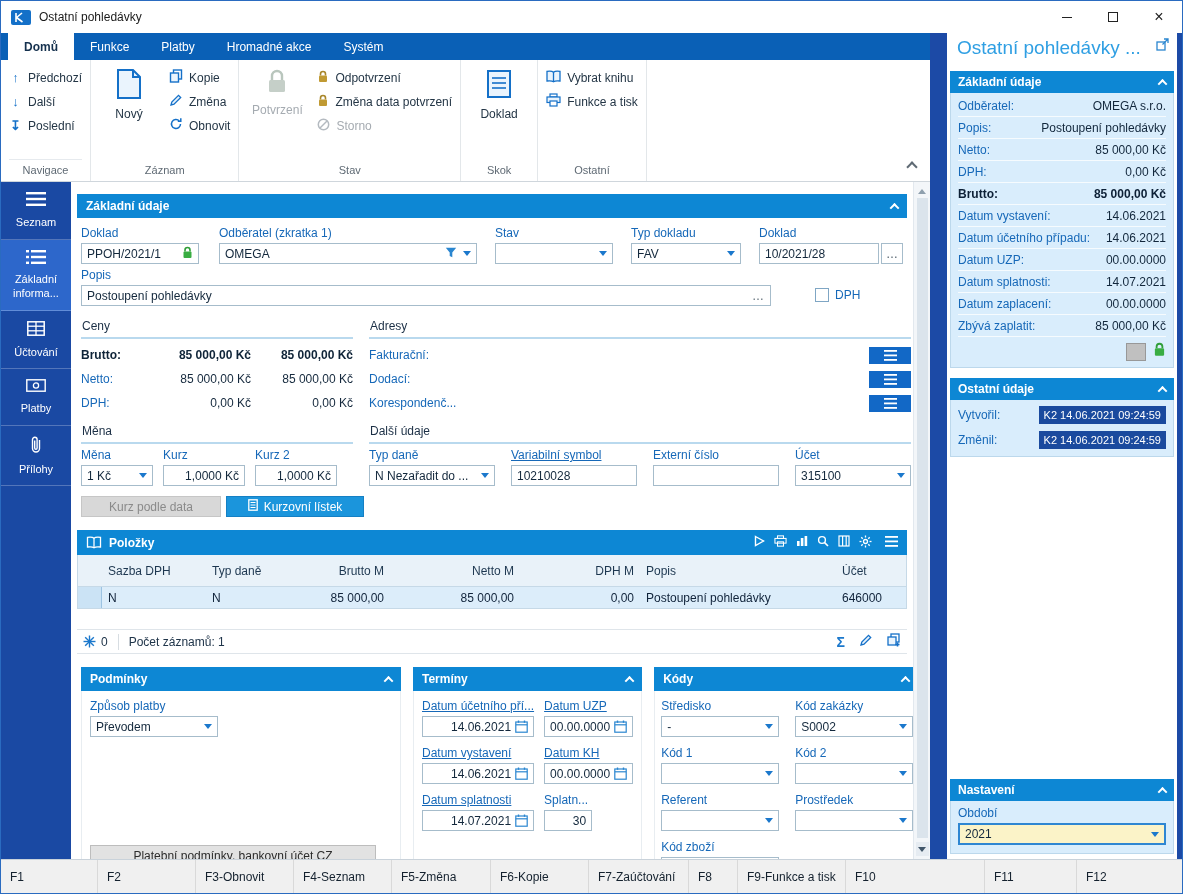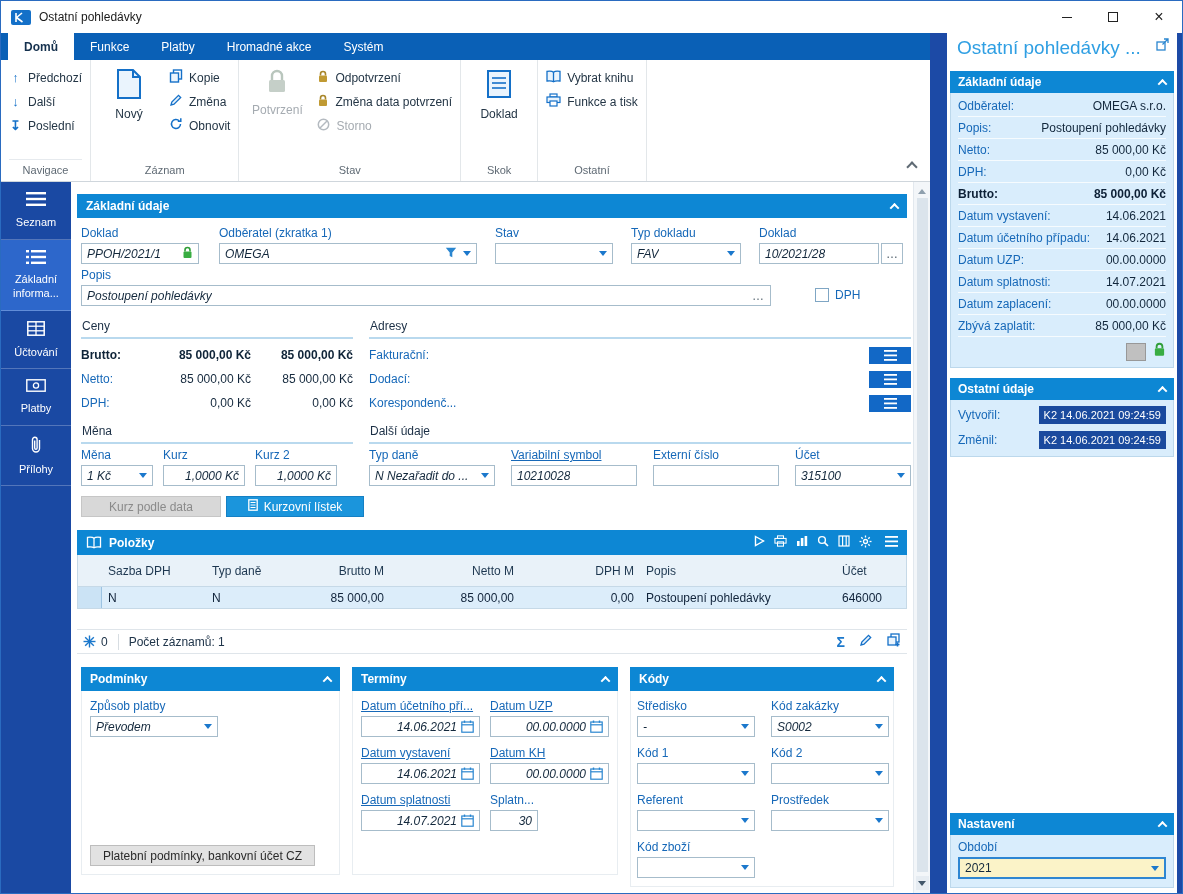--- a/index.html
+++ b/index.html
@@ -52,21 +52,21 @@
   
   .main { flex:1; background:#fff; padding:12px 6px 0 6px; display:flex; flex-direction:column; min-width:0; overflow:hidden; }
   .sec-hdr { flex:0 0 24px; height:24px; background:#0d87d4; color:#fff; display:flex; align-items:center;
              padding:0 9px; font-size:12px; font-weight:bold; }
   .chev { width:7px; height:7px; border-left:2px solid #fff; border-top:2px solid #fff;
           transform:rotate(45deg) translate(1px,1px); margin-left:auto; }
   .flabel { font-size:12px; color:#1668b8; margin-bottom:3px; display:block; white-space:nowrap; }
   .ul { text-decoration:underline; }
   .inp { height:21px; border:1px solid #a6bccb; display:flex; align-items:center; padding:0 5px;
          font-size:12px; color:#13283c; background:#fff; }
-  .inp .val { white-space:nowrap; overflow:hidden;font-style:italic; }
+  .inp .val { white-space:nowrap; overflow:hidden; }
   .num { justify-content:flex-end; }
   .ddt { width:0; height:0; border:4px solid transparent; border-top:5px solid #1b78cc;
          margin-left:auto; transform:translateY(2px); flex:0 0 auto; }
   .frow1 { display:flex; padding:8px 4px 2px; }
   .frow2 { display:flex; align-items:flex-end; padding:2px 4px 8px; }
   .cbbox { width:14px; height:14px; border:1px solid #7fa6c4; background:#fff; margin-right:6px; }
   .cbrow { display:flex; align-items:center; margin:0 0 4px 44px; }
   .cbrow span { font-size:12px; color:#1668b8; }
   .mini-btn { width:22px; height:21px; border:1px solid #a6bccb; margin-left:2px; display:flex;
               align-items:center; justify-content:center; color:#4a5a66; font-size:12px; }
@@ -106,21 +106,21 @@
   .itm-footer { display:flex; align-items:center; height:25px; margin-top:20px;
                 border-top:1px solid #dfe5ea; border-bottom:1px solid #dfe5ea; font-size:12px; color:#20354a; padding:0 6px; }
   .vsep { width:1px; height:16px; background:#d7dde2; margin:0 10px; }
   .foot-icons { margin-left:auto; display:flex; gap:14px; align-items:center; }
   .sum { color:#1b78cc; font-weight:bold; font-size:14px; }
 
   
   .panels { display:flex; gap:12px; margin-top:13px; padding:0 4px; }
   .pcol { display:flex; flex-direction:column; }
   .panel { display:flex; flex-direction:column; height:208px; }
-  .p1 { width:259px; } .p2 { width:266px; } .p3 { width:264px; }
+  .p1 { width:320px; } .p2 { width:266px; } .p3 { width:264px; }
   .panel-body { flex:1; border:1px solid #e8edf1; border-top:none; padding:8px; position:relative; }
   .tgrid { display:grid; grid-template-columns:1fr 1fr; column-gap:10px; row-gap:9px; }
   .kgrid { display:grid; grid-template-columns:118px 118px; column-gap:16px; row-gap:9px; }
   .pin-bottom { position:absolute; left:8px; right:24px; bottom:8px; }
 
   
   .vscroll { flex:0 0 17px; background:#f3f6f9; border-left:1px solid #e2e8ee; display:flex;
              flex-direction:column; align-items:center; padding:3px 0; }
   .vs-up { width:0; height:0; border:4px solid transparent; border-bottom:5px solid #8fa0ae; }
   .vs-thumb { width:11px; flex:1; background:#dbe4ec; margin:4px 0; }
@@ -957,13 +957,27 @@
           <span class="flabel">Období</span>
           <div class="obdobi-inp">
             <span class="val">2021</span>
             <span class="ddt"></span>
           </div>
         </div>
       </div>
     </div>
   </div>
 
+  <div class="statusbar">
+    <div class="sb-item" style="width:97px;">F1</div>
+    <div class="sb-item" style="width:98px;">F2</div>
+    <div class="sb-item" style="width:98px;">F3-Obnovit</div>
+    <div class="sb-item" style="width:98px;">F4-Seznam</div>
+    <div class="sb-item" style="width:99px;">F5-Změna</div>
+    <div class="sb-item" style="width:98px;">F6-Kopie</div>
+    <div class="sb-item" style="width:100px;">F7-Zaúčtování</div>
+    <div class="sb-item" style="width:49px;">F8</div>
+    <div class="sb-item" style="width:108px;">F9-Funkce a tisk</div>
+    <div class="sb-item" style="width:139px;">F10</div>
+    <div class="sb-item" style="width:92px;">F11</div>
+    <div class="sb-item" style="flex:1;border-right:none;">F12</div>
+  </div>
 </div>
 
 </body></html>

